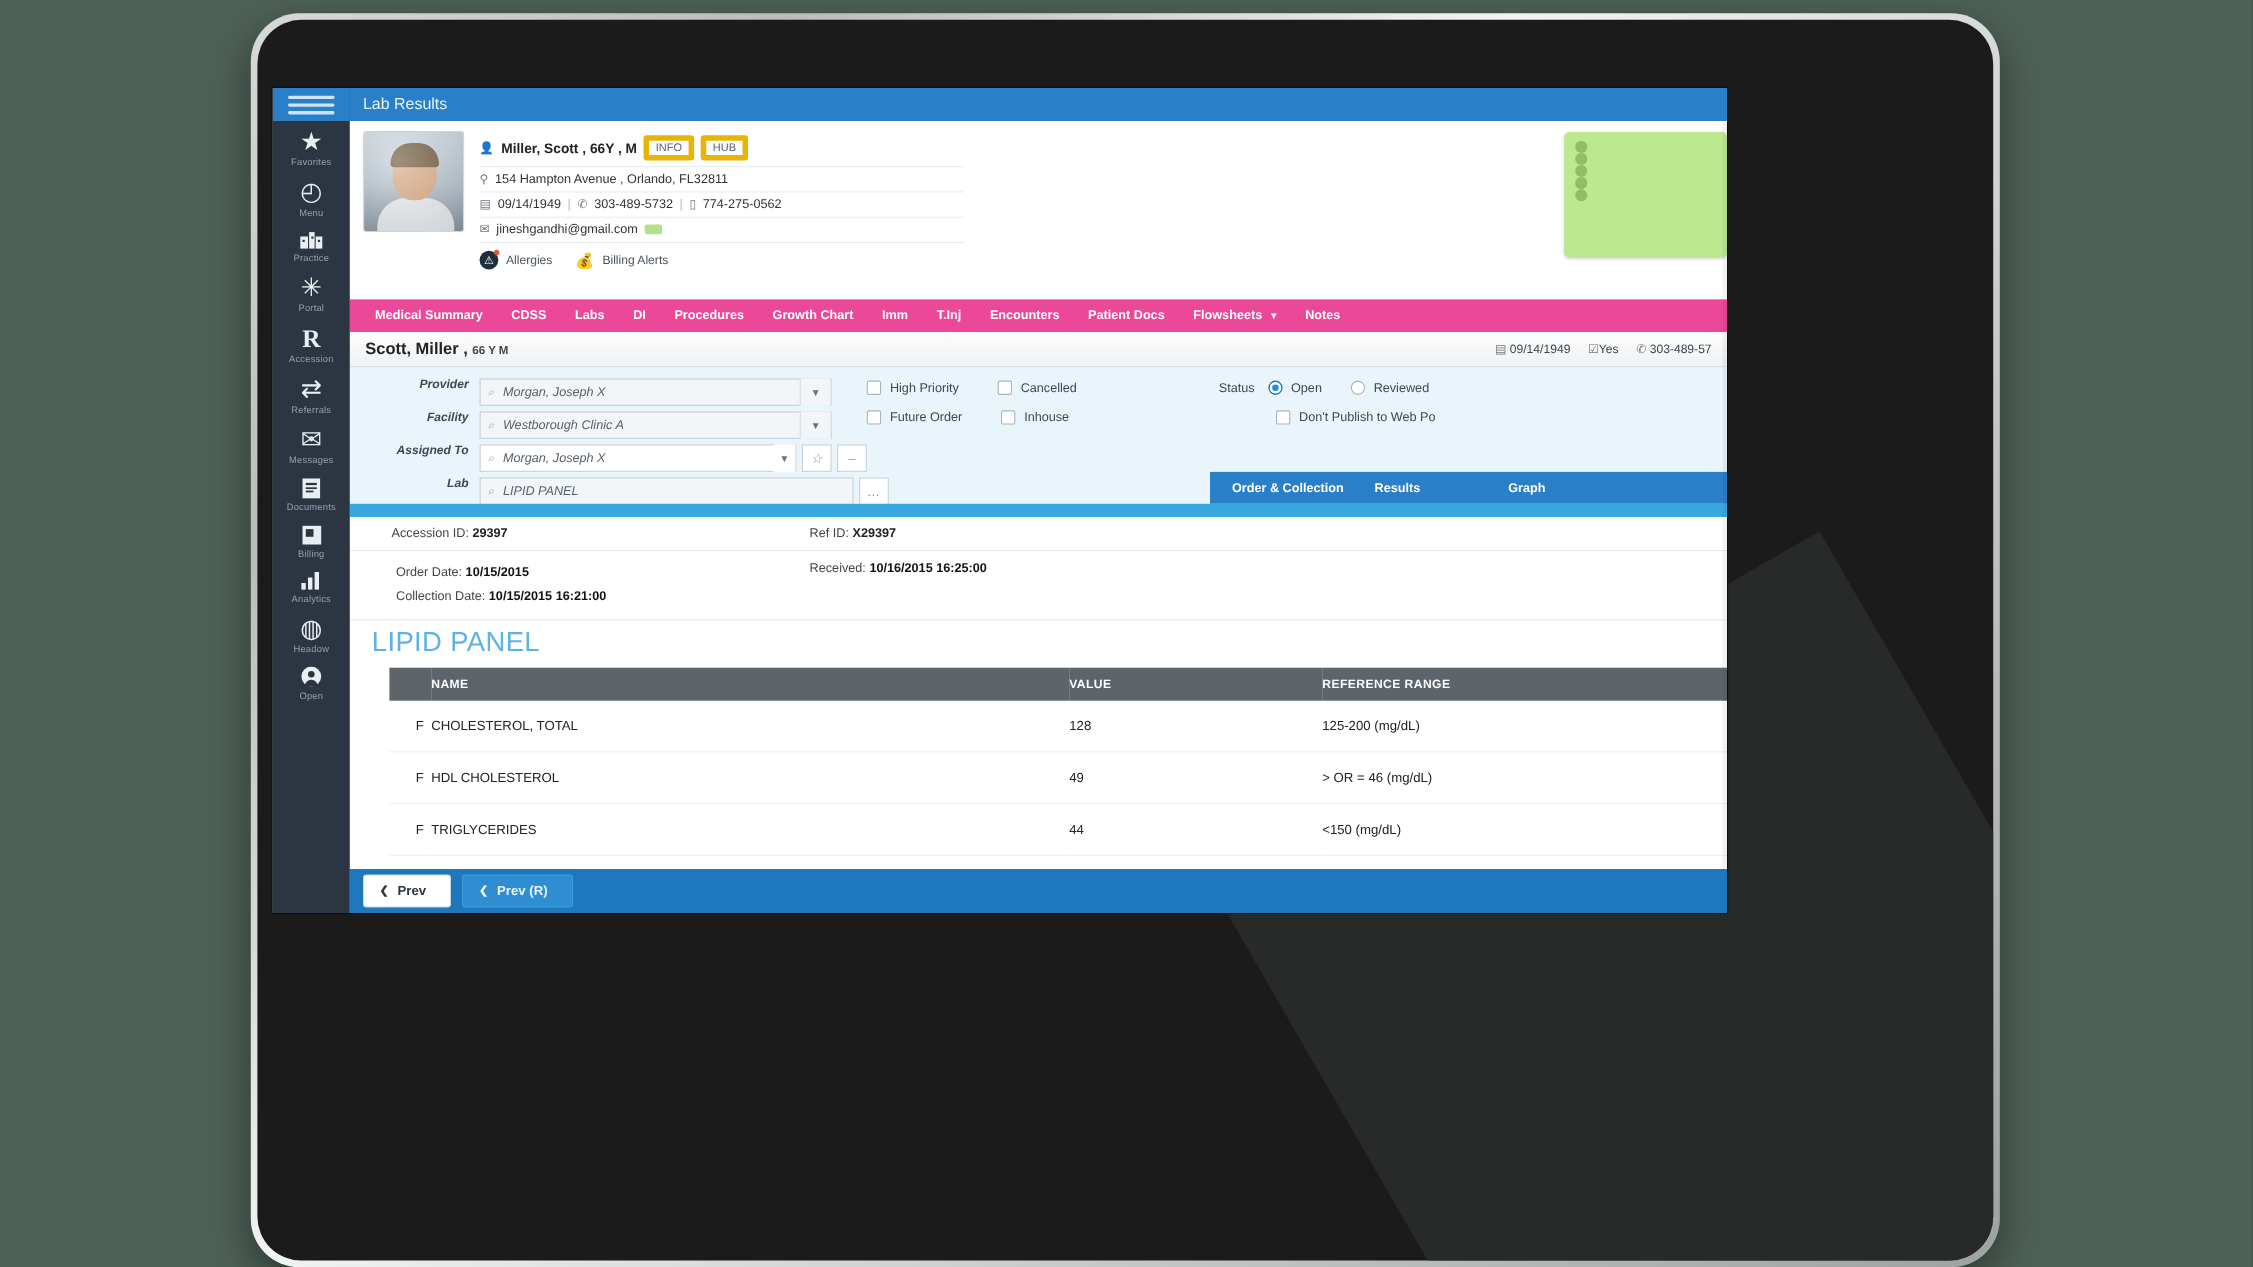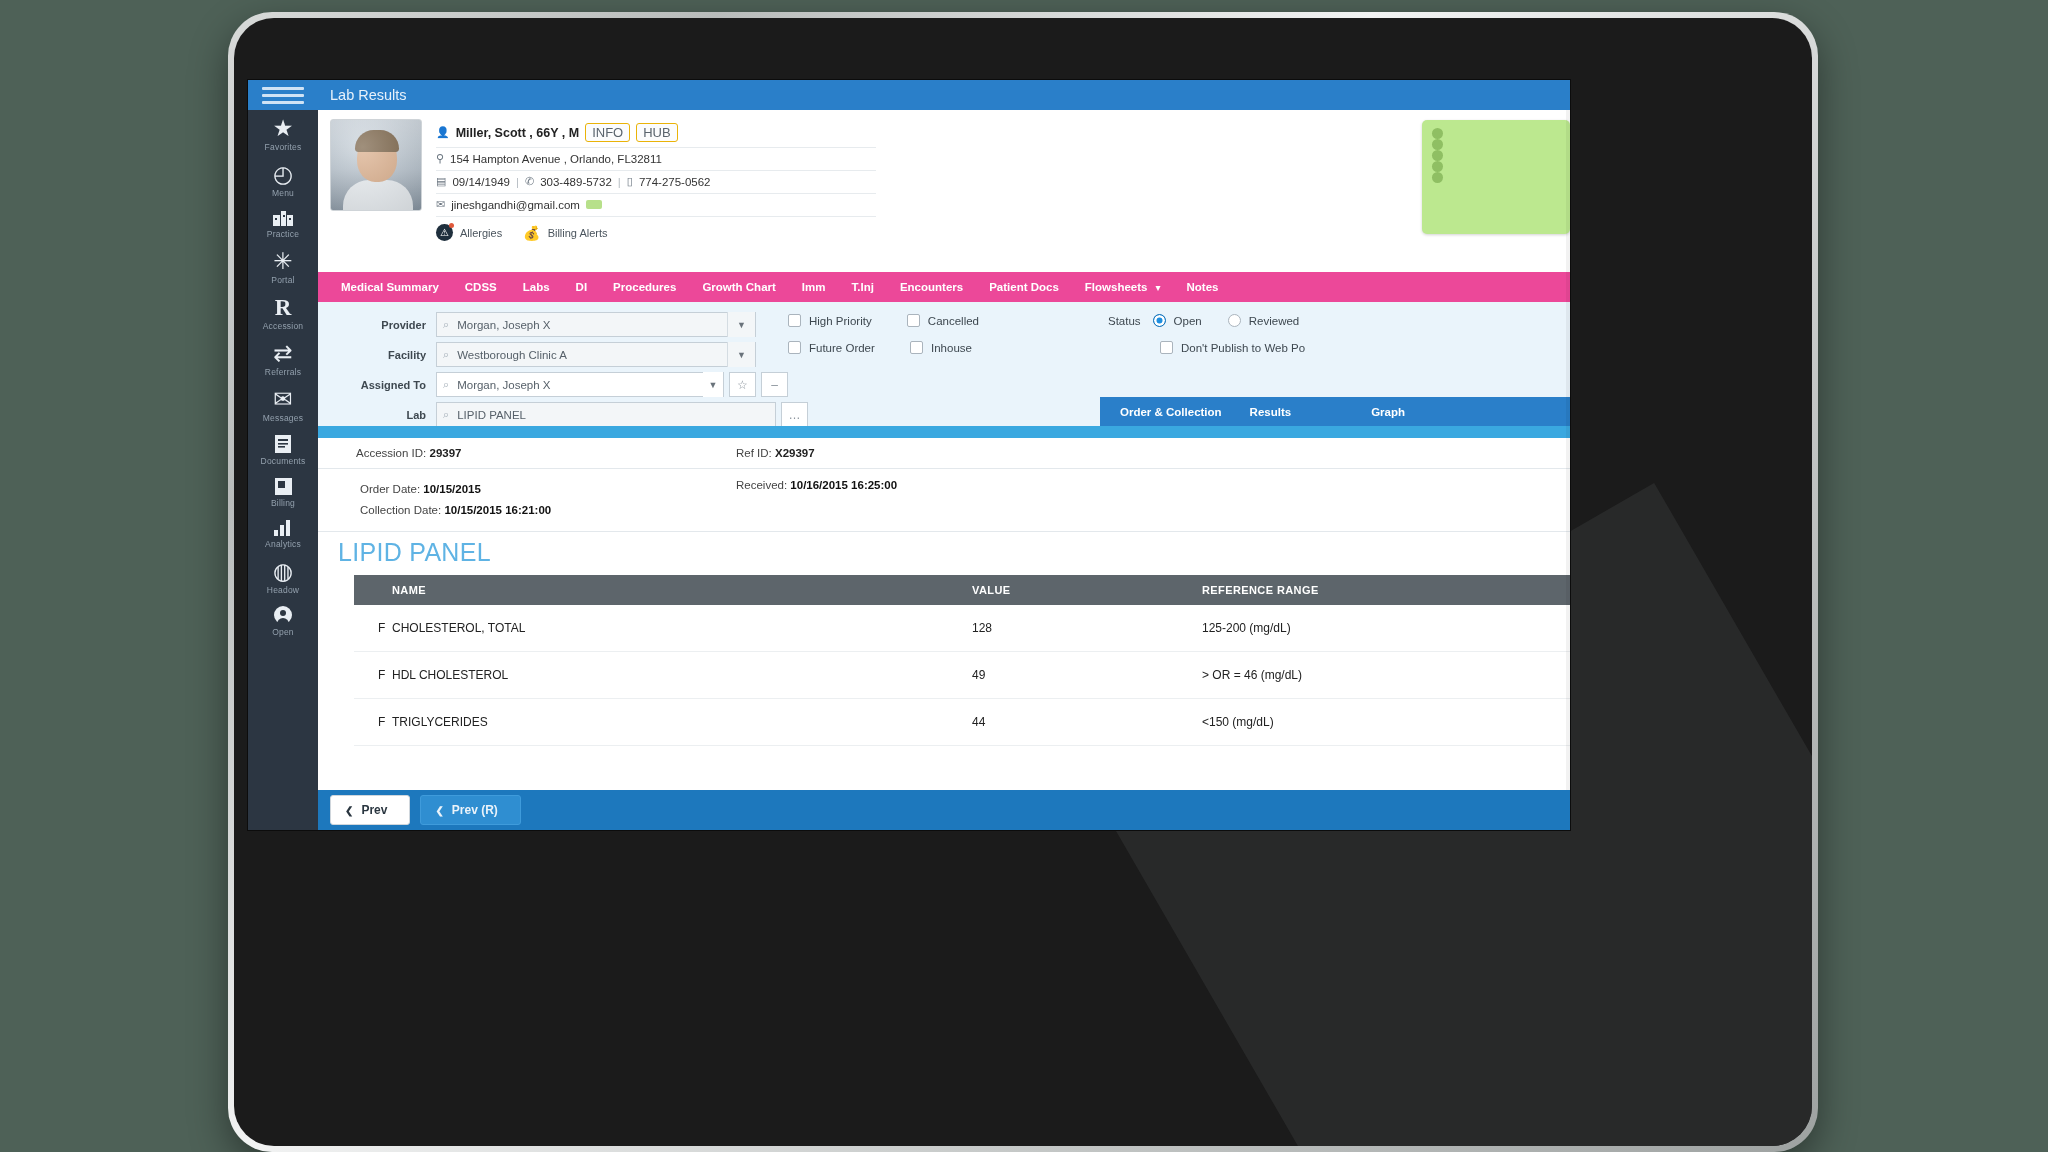--- a/index.html
+++ b/index.html
@@ -79,21 +79,21 @@
   #avatar .body{
     position:absolute; left:12px; bottom:0; width:70px; height:30px; border-radius:26px 26px 0 0;
     background:#e9eef2;
   }
   #avatar .shadow{ position:absolute; left:0; top:0; right:0; bottom:0;
     background:radial-gradient(circle at 35% 30%, rgba(255,255,255,.35), rgba(0,0,0,.12)); }
   #pinfo{ margin-left:14px; width:440px; font-size:11.5px; color:#333; }
   .pline{ display:flex; align-items:center; gap:6px; padding:4px 0 5px; border-bottom:1px solid #e7ebee; white-space:nowrap;}
   .pline:last-child{ border-bottom:none; }
   .pname{ font-weight:bold; font-size:12.5px; color:#222; }
-  .pbtn{ border:1px solid #eab308; border-radius:3px; font-size:13px; padding:1px 6px; color:#5a646d; background:#fbfcfd;}
+  .pbtn{ border:5px solid #eab308; border-radius:3px; font-size:10px; padding:1px 6px; color:#5a646d; background:#fbfcfd;}
   .ico{ color:#6b7680; font-size:11px; }
   .sep{ color:#b6bdc3; }
   .emailgreen{ display:inline-block; width:16px; height:9px; background:#b7e08a; border-radius:2px;}
   .alertrow{ display:flex; align-items:center; gap:7px; padding-top:7px; font-size:11px; color:#4a545d;}
   .alert-badge{ width:17px;height:17px;border-radius:50%;background:#1f2f3d;color:#fff;font-size:10px;
     display:flex;align-items:center;justify-content:center; position:relative;}
   .alert-badge:after{content:"";position:absolute;right:-1px;top:-1px;width:5px;height:5px;border-radius:50%;background:#e0593b;}
   #cards{ position:absolute; right:0; top:10px; display:flex; gap:10px;}
   .infocard{ width:148px; height:114px; border-radius:5px; padding:8px 10px; font-size:10.5px;
     line-height:15.5px; color:#4a4636; position:relative; overflow:hidden;}
@@ -111,21 +111,21 @@
   #navtabs .nt{ padding:0 13px; line-height:30px; white-space:nowrap; cursor:pointer;}
   #navtabs .nt.dd:after{ content:"▾"; margin-left:8px; font-weight:normal; font-size:10px;}
   
   #pstrip{ height:32px; background:linear-gradient(180deg,#fdfdfd,#eff1f3); border-bottom:1px solid #cfd6dc;
     display:flex; align-items:center; padding:0 14px; justify-content:space-between;}
   #pstrip .nm{ font-weight:bold; font-size:15px; color:#222;}
   #pstrip .age{ font-size:10.5px; color:#444; font-weight:bold; margin-left:4px;}
   #pstrip .right{ display:flex; align-items:center; gap:16px; font-size:11px; color:#3b444c; white-space:nowrap;}
   
   #orderform{ background:#eaf4fb; padding:10px 0 8px 0; position:relative; height:124px;}
-  .frow{ display:flex; align-items:center; margin-bottom:5px;}
+  .frow{ display:flex; align-items:flex-start; margin-bottom:5px;font-style:italic;}
   .flabel{ width:118px; text-align:right; padding-right:10px; font-size:11px; color:#3e4850; font-weight:bold;}
   .finput{
     width:320px; height:25px; border:1px solid #c5cfd7; background:#f3f6f8; display:flex; align-items:center;
     font-size:11.5px; color:#57616a; padding-left:6px; position:relative;
   }
   .finput.white{ background:#fff;}
   .finput .mag{ color:#a7b1ba; font-size:11px; margin-right:8px;}
   .fcaret{ width:28px; height:25px; border-left:1px solid #d4dce2; position:absolute; right:0; top:-1px;
     display:flex;align-items:center;justify-content:center;font-size:9px;color:#6a737b;background:#f3f6f8;}
   .sqbtn{ width:27px;height:25px;border:1px solid #c5cfd7;background:#fff;margin-left:5px;
@@ -358,20 +358,30 @@
         <div class="nt">Procedures</div>
         <div class="nt">Growth Chart</div>
         <div class="nt">Imm</div>
         <div class="nt">T.Inj</div>
         <div class="nt">Encounters</div>
         <div class="nt">Patient Docs</div>
         <div class="nt dd">Flowsheets</div>
         <div class="nt">Notes</div>
       </div>
 
+      <div id="pstrip">
+        <div>
+          <span class="nm">Scott, Miller ,</span><span class="age">66 Y M</span>
+        </div>
+        <div class="right">
+          <span><span class="ico">▤</span> <span>09/14/1949</span></span>
+          <span><span class="ico">☑</span><span>Yes</span></span>
+          <span><span class="ico">✆</span> <span>303-489-57</span></span>
+        </div>
+      </div>
 
       <div id="orderform">
 
         <div class="frow">
           <div class="flabel">Provider</div>
           <div class="finput">
             <span class="mag">⌕</span>
             <span>Morgan, Joseph X</span>
             <span class="fcaret">▼</span>
           </div>

